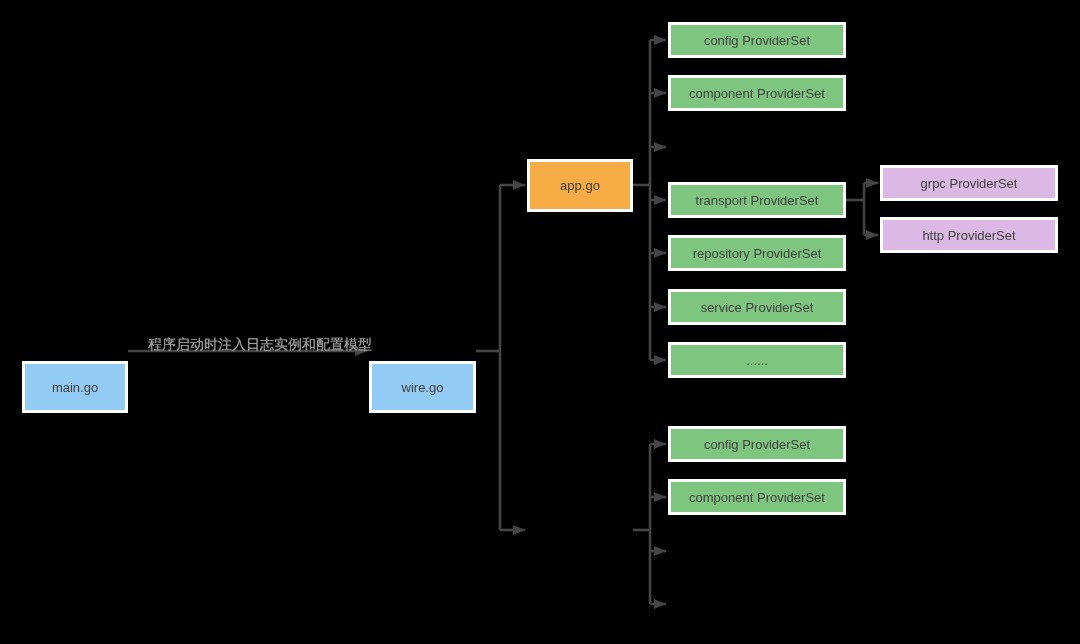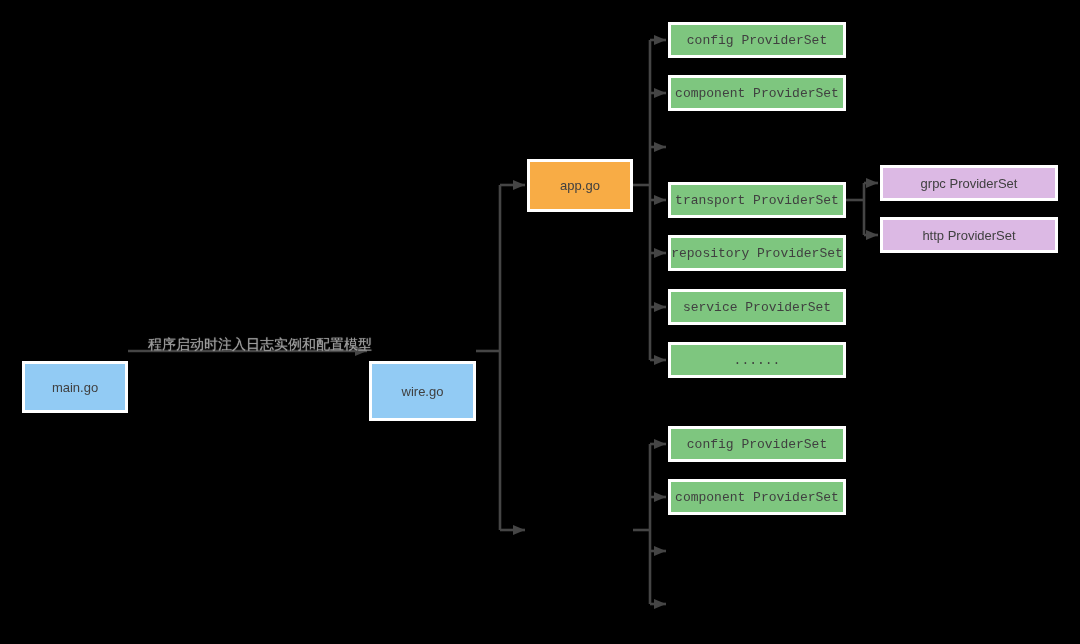--- a/index.html
+++ b/index.html
@@ -17,21 +17,21 @@
     position:absolute;
     box-sizing:border-box;
     border:3px solid #ffffff;
     display:flex;align-items:center;justify-content:center;
     font-size:13px;
     color:var(--node_text,#404040);
     white-space:nowrap;
   }
   .blue{background:var(--blue,#92cbf4);margin-top:36px;}
   .orange{background:var(--orange,#f8ac45);}
-  .green{background:var(--green,#7ec67f);font-family:Liberation Mono, monospace;}
+  .green{background:var(--green,#7ec67f);}
   .purple{background:var(--purple,#dcb9e4);}
   .edge-label{
     position:absolute;left:148px;top:337px;width:198px;height:14px;
     text-align:right;font-size:14px;line-height:14px;
     color:var(--edge_label_text,#9b9b9b);
     text-shadow:0 0 1px rgba(255,255,255,.55);
     white-space:nowrap;
   }
 </style>
 </head>
@@ -73,21 +73,21 @@
     <path class="wire" d="M650,444 H666" marker-end="url(#arrow)"></path>
     <path class="wire" d="M650,497 H666" marker-end="url(#arrow)"></path>
     <path class="wire" d="M650,551 H666" marker-end="url(#arrow)"></path>
     <path class="wire" d="M650,604 H666" marker-end="url(#arrow)"></path>
   </svg>
 
   <div class="node blue" style="left:22px;top:325px;width:106px;height:52px">main.go</div>
 
   <div class="edge-label">程序启动时注入日志实例和配置模型</div>
 
-  <div class="node blue" style="left:369px;top:325px;width:107px;height:60px">wire.go</div>
+  <div class="node blue" style="left:369px;top:325px;width:107px;height:52px">wire.go</div>
 
   <div class="node orange" style="left:527px;top:159px;width:106px;height:53px">app.go</div>
 
 
   <div class="node green" style="left:668px;top:22px;width:178px;height:36px">config ProviderSet</div>
   <div class="node green" style="left:668px;top:75px;width:178px;height:36px">component ProviderSet</div>
   <div class="node green" style="left:668px;top:182px;width:178px;height:36px">transport ProviderSet</div>
   <div class="node green" style="left:668px;top:235px;width:178px;height:36px">repository ProviderSet</div>
   <div class="node green" style="left:668px;top:289px;width:178px;height:36px">service ProviderSet</div>
   <div class="node green" style="left:668px;top:342px;width:178px;height:36px">......</div>

